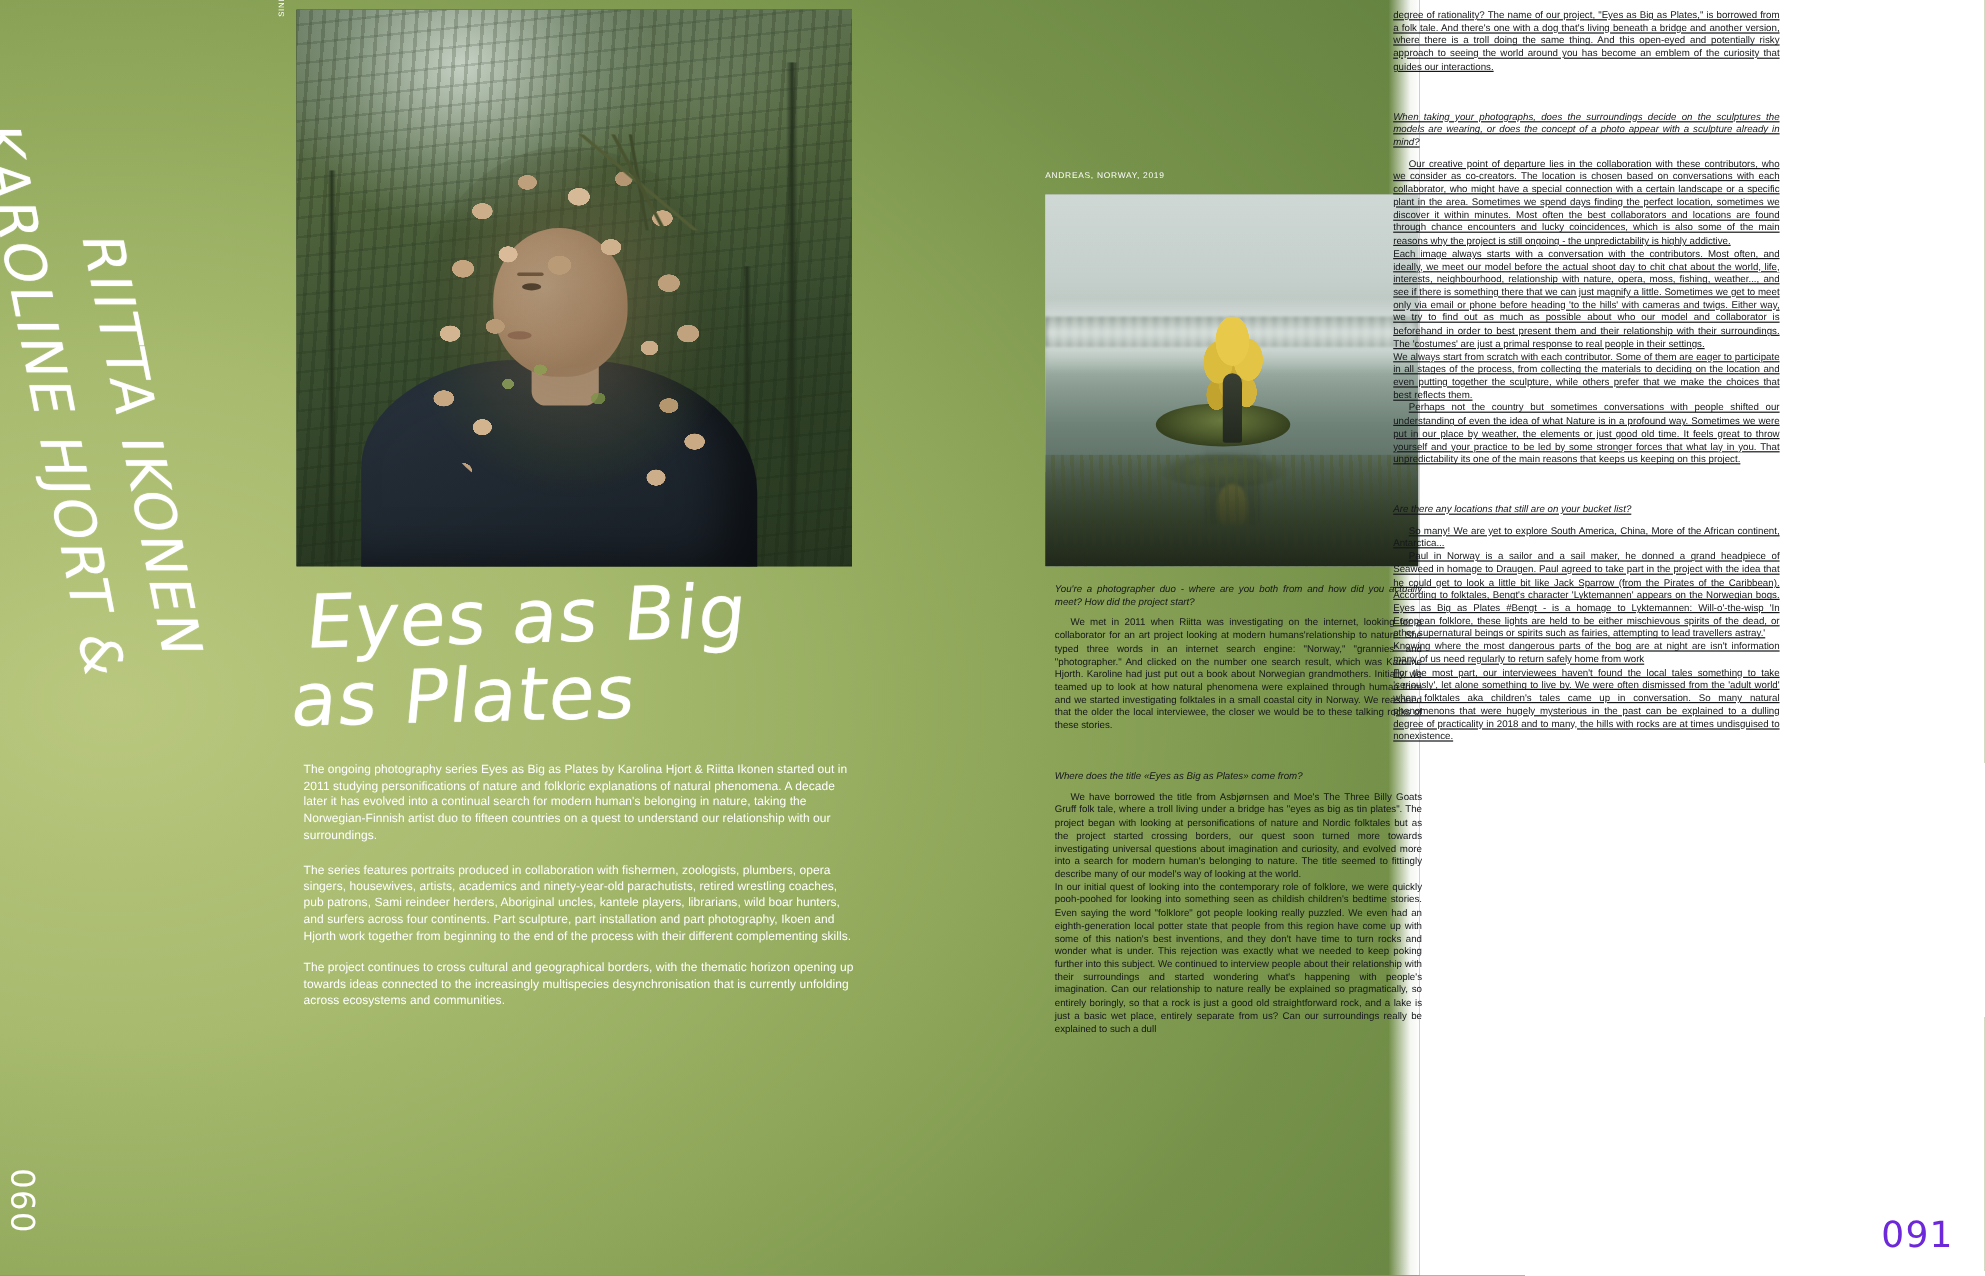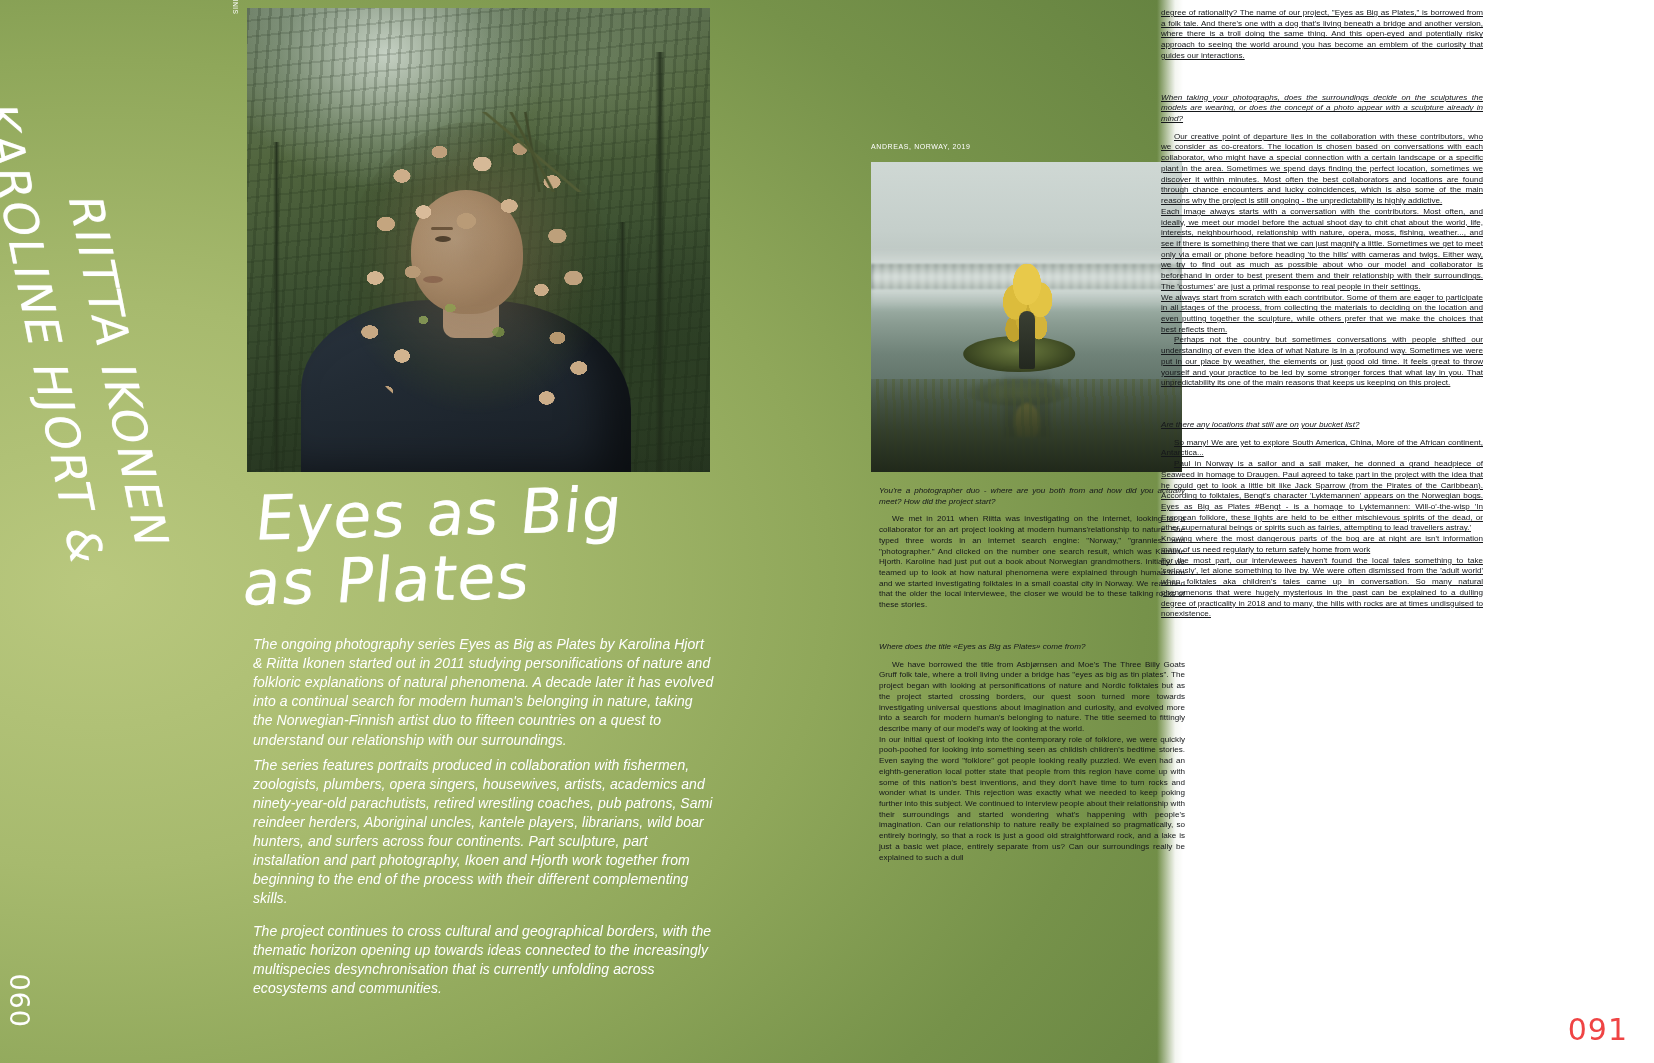--- a/index.html
+++ b/index.html
@@ -57,21 +57,21 @@
     color: #ffffff;
     font-family: "DejaVu Sans", sans-serif;
     font-size: 27px;
     letter-spacing: 1px;
   }
   #folio-left {
     left: 36px; bottom: 36px;
     transform: rotate(-90deg);
     transform-origin: left bottom;
   }
-  #folio-right { right: 26px; bottom: 16px; font-size: 30px; color:#ef4444; }
+  #folio-right { right: 26px; bottom: 16px; font-size: 30px; color:#6d28d9; }
 
   
   #photo-main {
     position: absolute;
     left: 247px; top: 8px;
     width: 463px; height: 464px;
     overflow: hidden;
     background: #2d3a2a;
   }
   .ph-credit {
@@ -279,28 +279,27 @@
     text-shadow: 0 0 1px rgba(255,255,255,.5);
   }
   #series-title .l2 { display:block; margin-left: -6px; }
 
   
   #left-body {
     position: absolute;
     left: 253px; top: 635px;
     width: 461px;
     color: #ffffff;
-    font-size: 14px;
+    font-size: 10px;
     line-height: 1.365;
     letter-spacing: .05px;
     text-align: left;
-    font-style: italic;
   }
   #left-body p { margin: 0 0 0 0; }
-  #left-body p + p { margin-top: 6px; }
+  #left-body p + p { margin-top: 16px; }
   #left-body p.gap { margin-top: 13px; }
 
   
   .col {
     position: absolute;
     width: 200px;
     font-size: 8.1px;
     line-height: 1.325;
     color: #15171a;
     text-align: justify;

